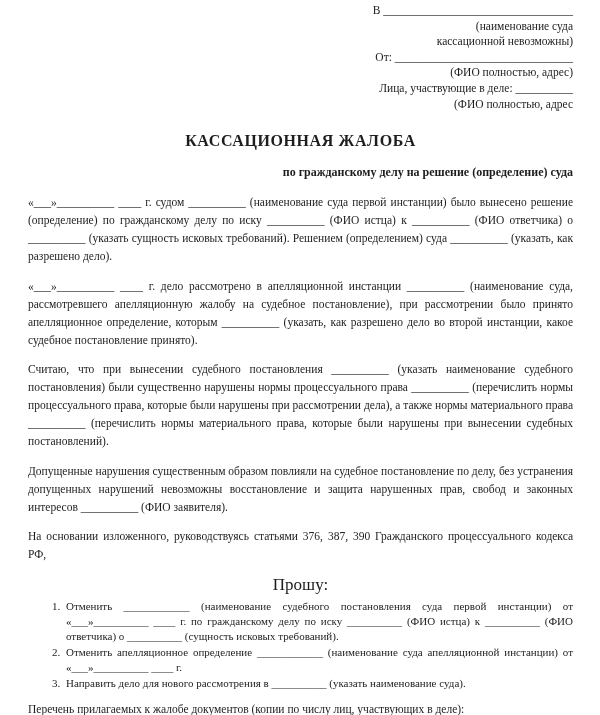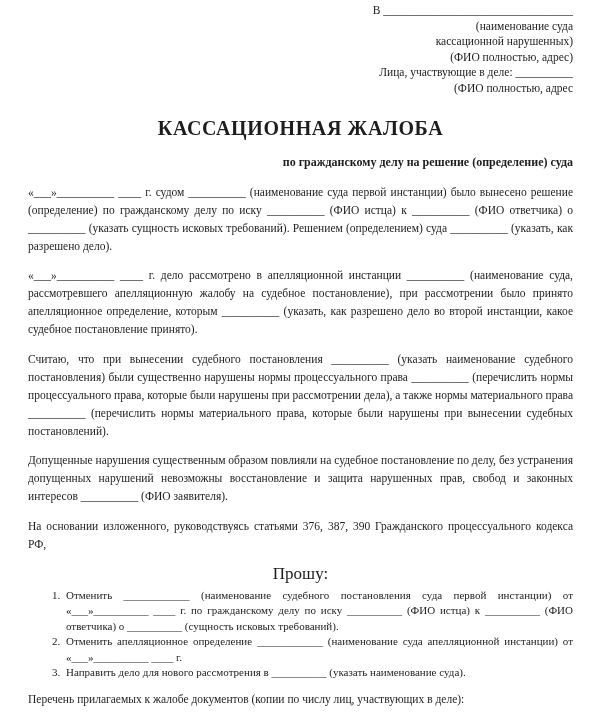--- a/index.html
+++ b/index.html
@@ -21,21 +21,21 @@
     width: 252px;
     margin-left: auto;
     text-align: right;
     font-size: 11.5px;
     line-height: 15.6px;
   }
   .header-line { white-space: nowrap; }
   .doc-title {
     text-align: center;
     font-weight: bold;
-    font-size: 20px;
+    font-size: 16px;
     letter-spacing: 0.6px;
     margin-top: 20px;
   }
   .doc-subtitle {
     text-align: right;
     font-weight: bold;
     font-size: 12px;
     margin-top: 15px;
   }
   .para {
@@ -67,21 +67,22 @@
   }
 </style>
 </head>
 <body>
 
 <div class="page">
 
   <div class="header-block">
     <div class="header-line">В _________________________________</div>
     <div class="header-line">(наименование суда</div>
-    <div class="header-line">кассационной нарушенных)</div>
+    <div class="header-line">кассационной невозможны)</div>
+    <div class="header-line">От: _______________________________</div>
     <div class="header-line">(ФИО полностью, адрес)</div>
     <div class="header-line">Лица, участвующие в деле: __________</div>
     <div class="header-line">(ФИО полностью, адрес</div>
   </div>
 
   <div class="doc-title">КАССАЦИОННАЯ ЖАЛОБА</div>
   <div class="doc-subtitle">по гражданскому делу на решение (определение) суда</div>
 
   <p class="para para-first">«___»__________ ____ г. судом __________ (наименование суда первой инстанции) было вынесено решение (определение) по гражданскому делу по иску __________ (ФИО истца) к __________ (ФИО ответчика) о __________ (указать сущность исковых требований). Решением (определением) суда __________ (указать, как  разрешено дело).</p>
   <p class="para">«___»__________ ____ г. дело рассмотрено в апелляционной инстанции __________ (наименование суда, рассмотревшего апелляционную жалобу на судебное постановление), при рассмотрении было принято апелляционное определение, которым __________ (указать, как разрешено дело во второй инстанции, какое судебное постановление принято).</p>

